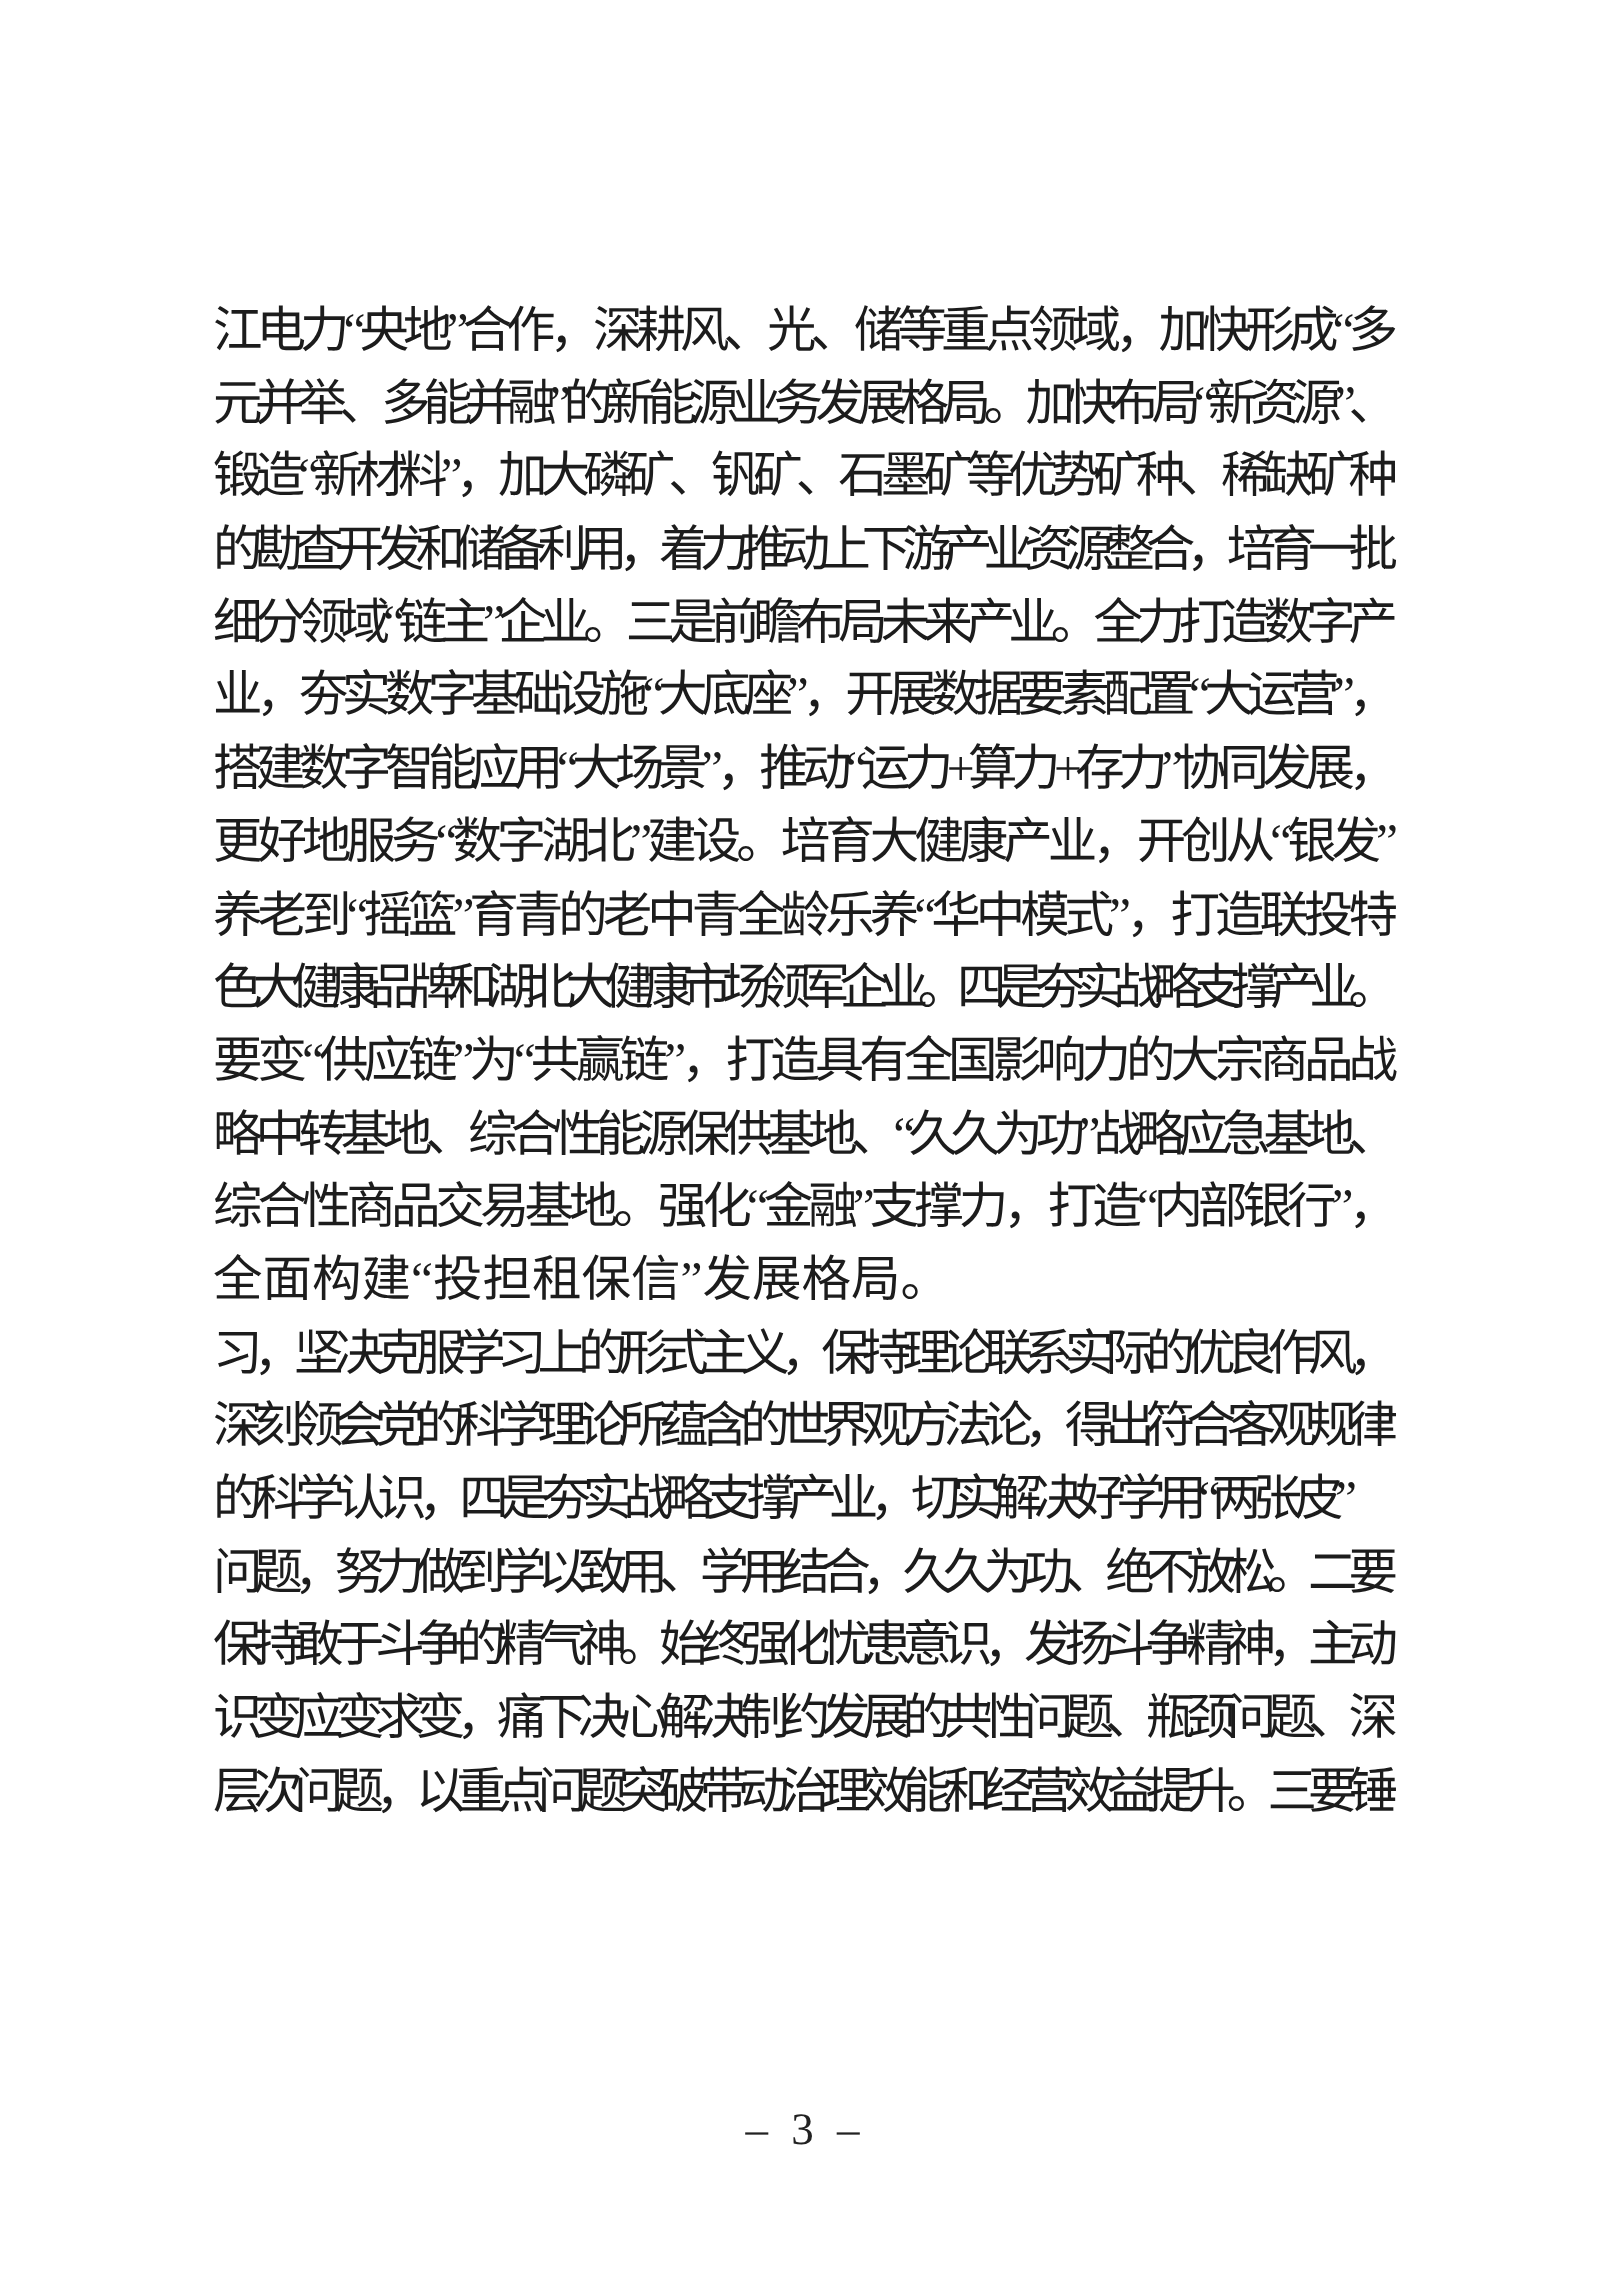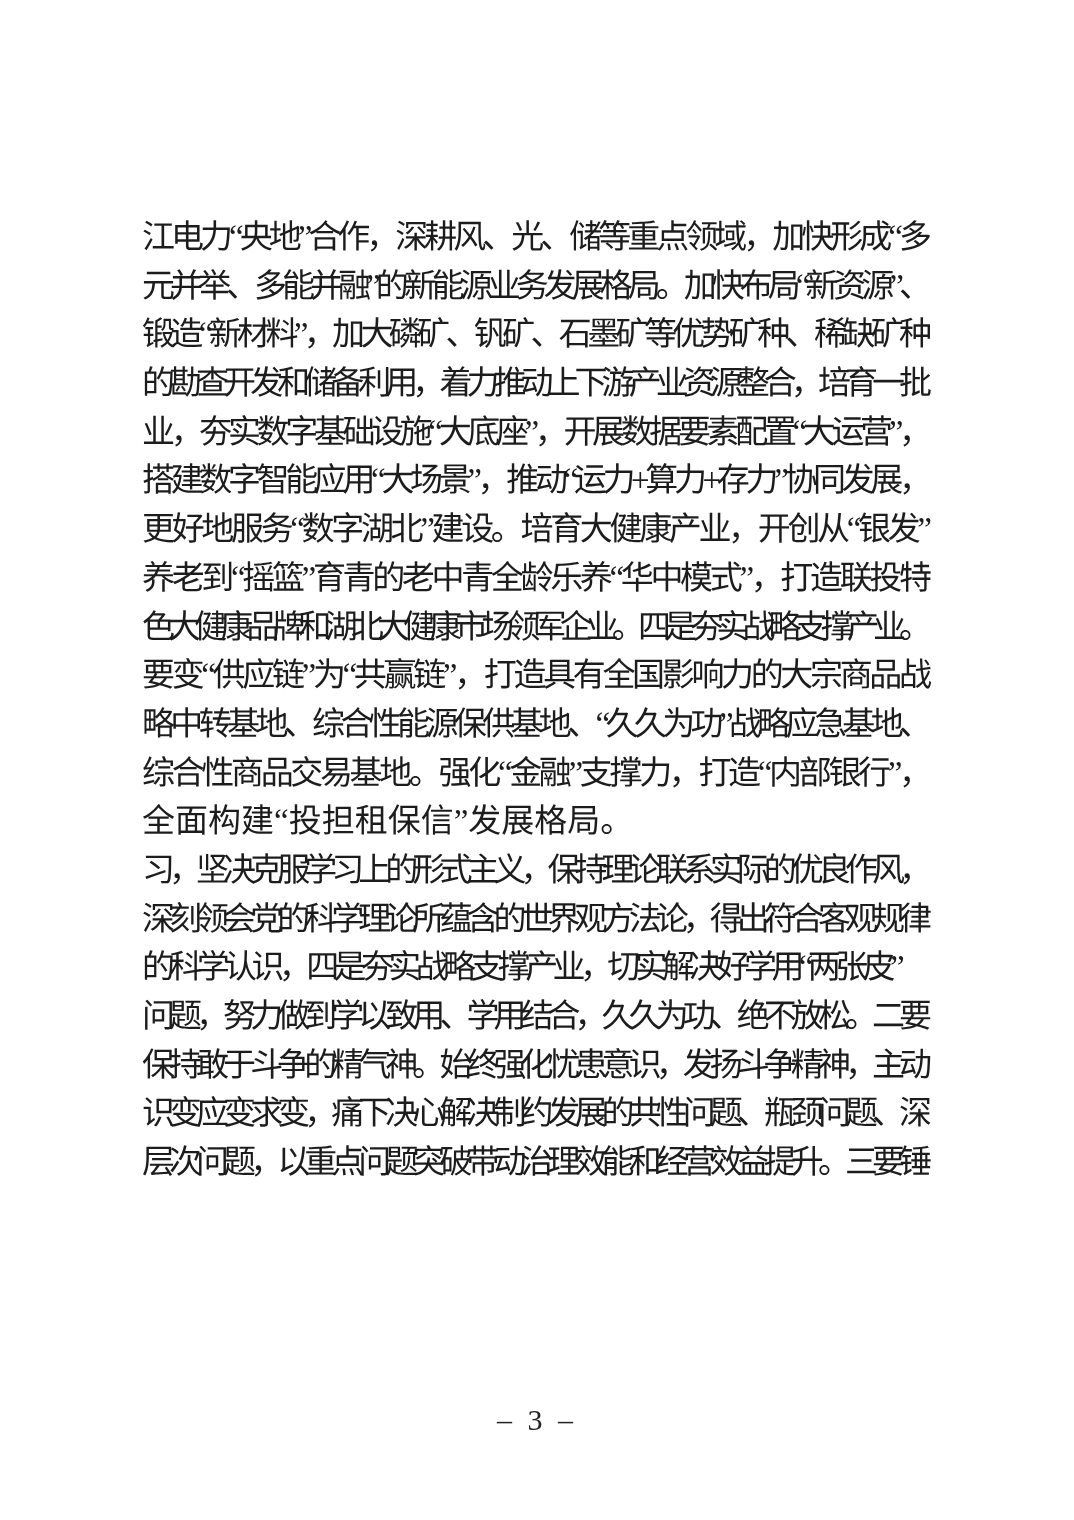--- a/index.html
+++ b/index.html
@@ -12,21 +12,21 @@
     width: 1074px;
     height: 1520px;
     background: #ffffff;
     font-family: "Liberation Serif", "DejaVu Serif", serif;
     color: #1c1c1c;
     overflow: hidden;
   }
   .text-block {
     position: absolute;
     left: 142px;
-    top: 213px;
+    top: 197px;
     width: 790px;
   }
   .text-line {
     height: 48.7px;
     line-height: 48.7px;
     font-size: 33px;
     white-space: nowrap;
     font-weight: 400;
   }
   .text-line.indent {
@@ -50,20 +50,21 @@
 </style>
 </head>
 <body>
 
 <div class="page">
   <div class="text-block">
       <div class="text-line"><span style="letter-spacing: -3.99833px; margin-right: 3.99833px;">江电力“央地”合作，深耕风、光、储等重点领域，加快形成“多</span></div>
       <div class="text-line"><span style="letter-spacing: -4.99838px; margin-right: 4.99838px;">元并举、多能并融”的新能源业务发展格局。加快布局“新资源”、</span></div>
       <div class="text-line"><span style="letter-spacing: -4.65346px; margin-right: 4.65346px;">锻造“新材料”，加大磷矿、钒矿、石墨矿等优势矿种、稀缺矿种</span></div>
       <div class="text-line"><span style="letter-spacing: -5.96429px; margin-right: 5.96429px;">的勘查开发和储备利用，着力推动上下游产业资源整合，培育一批</span></div>
+      <div class="text-line"><span style="letter-spacing: -4.65346px; margin-right: 4.65346px;">细分领域“链主”企业。三是前瞻布局未来产业。全力打造数字产</span></div>
       <div class="text-line"><span style="letter-spacing: -4.3653px; margin-right: 4.3653px;">业，夯实数字基础设施“大底座”，开展数据要素配置“大运营”，</span></div>
       <div class="text-line"><span style="letter-spacing: -4.36042px; margin-right: 4.36042px;">搭建数字智能应用“大场景”，推动“运力+算力+存力”协同发展，</span></div>
       <div class="text-line"><span style="letter-spacing: -3.34263px; margin-right: 3.34263px;">更好地服务“数字湖北”建设。培育大健康产业，开创从“银发”</span></div>
       <div class="text-line"><span style="letter-spacing: -3.34263px; margin-right: 3.34263px;">养老到“摇篮”育青的老中青全龄乐养“华中模式”，打造联投特</span></div>
       <div class="text-line"><span style="letter-spacing: -6.89655px; margin-right: 6.89655px;">色大健康品牌和湖北大健康市场领军企业。四是夯实战略支撑产业。</span></div>
       <div class="text-line"><span style="letter-spacing: -3.34263px; margin-right: 3.34263px;">要变“供应链”为“共赢链”，打造具有全国影响力的大宗商品战</span></div>
       <div class="text-line"><span style="letter-spacing: -4.65346px; margin-right: 4.65346px;">略中转基地、综合性能源保供基地、“久久为功”战略应急基地、</span></div>
       <div class="text-line"><span style="letter-spacing: -3.34263px; margin-right: 3.34263px;">综合性商品交易基地。强化“金融”支撑力，打造“内部银行”，</span></div>
       <div class="text-line no-fit"><span>全面构建“投担租保信”发展格局。</span></div>
       <div class="text-line"><span style="letter-spacing: -5.96429px; margin-right: 5.96429px;">习，坚决克服学习上的形式主义，保持理论联系实际的优良作风，</span></div>

